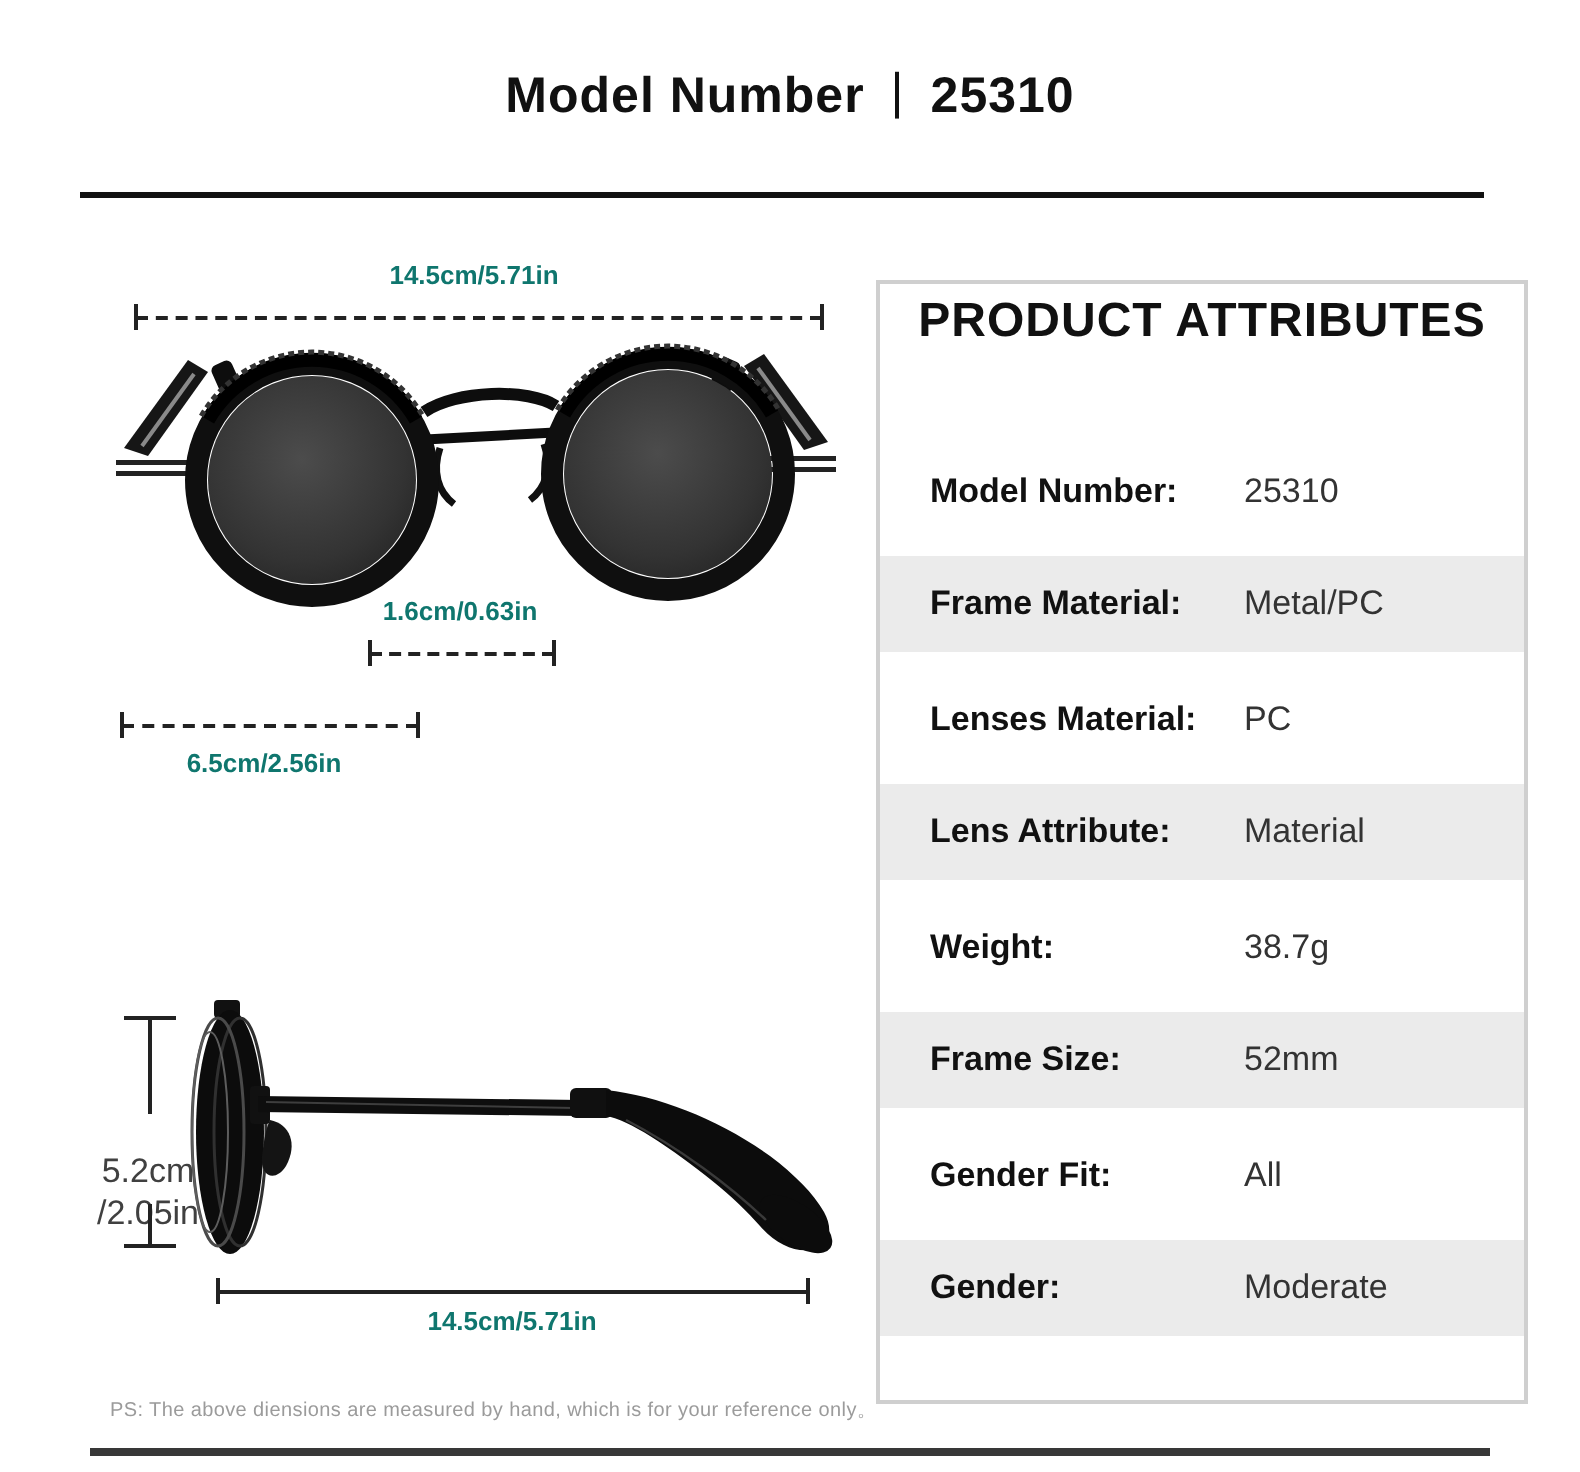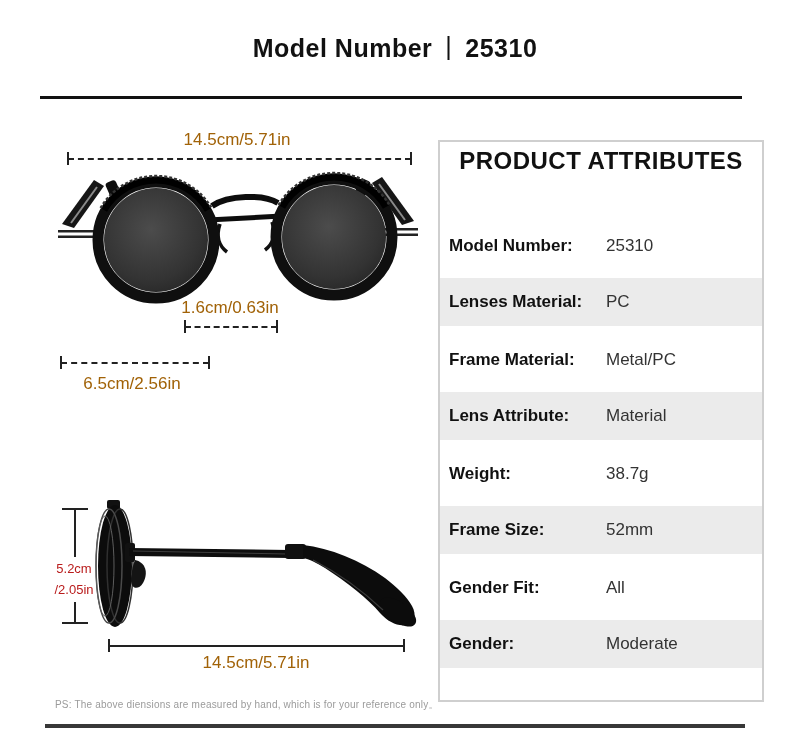--- a/index.html
+++ b/index.html
@@ -16,37 +16,37 @@
   }
   .title .sep { font-weight:400; margin:0 13px; position:relative; top:-2px; }
   .title-rule { position:absolute; top:96px; left:40px; width:702px; height:3px; background:#111; }
 
   
   .hmeasure { position:absolute; height:13px; }
   .hmeasure .line { position:absolute; top:6px; left:1px; right:1px; border-top:2px dashed #222; }
   .hmeasure.solid .line { border-top-style:solid; }
   .hmeasure .tick { position:absolute; top:0; width:2px; height:13px; background:#222; }
   .hmeasure .tick.l { left:0; } .hmeasure .tick.r { right:0; }
-  .mlabel { position:absolute; font-size:17px; color:#a16207; text-align:center; white-space:nowrap; }
+  .mlabel { position:absolute; font-size:13px; color:#0f766e; text-align:center; white-space:nowrap;font-weight:bold; }
 
   .vcap { position:absolute; width:26px; height:2px; background:#222; }
   .vseg { position:absolute; width:2px; background:#222; }
-  .vlabel { position:absolute; font-size:13px; color:#b91c1c; text-align:center; line-height:21px; }
+  .vlabel { position:absolute; font-size:17px; color:#404040; text-align:center; line-height:21px;margin-top:17px; }
 
   
   .panel {
     position:absolute; left:438px; top:140px; width:326px; height:562px;
     border:2px solid #cfcfcf; background:#fff;
   }
   .panel-heading {
     padding-top:5px; text-align:center; font-size:24px; font-weight:bold;
     color:#111; letter-spacing:.5px;
   }
   .rows { position:absolute; top:75px; left:0; right:0; }
-  .row { height:57px; display:flex; align-items:center; padding-left:9px; }
+  .row { height:57px; display:flex; align-items:center; padding-left:25px; }
   .row:nth-child(even) {
     background:#ebebeb; border-top:4px solid #fff; border-bottom:5px solid #fff;
   }
   .row .label { width:157px; font-size:17px; font-weight:bold; color:#111; }
   .row .value { font-size:17px; color:#333; }
 
   
   .note { position:absolute; left:55px; top:698px; font-size:10px; color:#9b9b9b; letter-spacing:.2px; }
   .bottom-rule { position:absolute; left:45px; top:724px; width:700px; height:4px; background:#383838; }
 
@@ -160,28 +160,28 @@
   <div class="mlabel" style="left:176px; top:653px; width:160px;">14.5cm/5.71in</div>
 
   <div class="panel">
     <div class="panel-heading">PRODUCT ATTRIBUTES</div>
     <div class="rows">
       <div class="row">
         <span class="label">Model Number:</span>
         <span class="value">25310</span>
       </div>
       <div class="row">
+        <span class="label">Frame Material:</span>
+        <span class="value">Metal/PC</span>
+      </div>
+      <div class="row">
         <span class="label">Lenses Material:</span>
         <span class="value">PC</span>
       </div>
       <div class="row">
-        <span class="label">Frame Material:</span>
-        <span class="value">Metal/PC</span>
-      </div>
-      <div class="row">
         <span class="label">Lens Attribute:</span>
         <span class="value">Material</span>
       </div>
       <div class="row">
         <span class="label">Weight:</span>
         <span class="value">38.7g</span>
       </div>
       <div class="row">
         <span class="label">Frame Size:</span>
         <span class="value">52mm</span>

